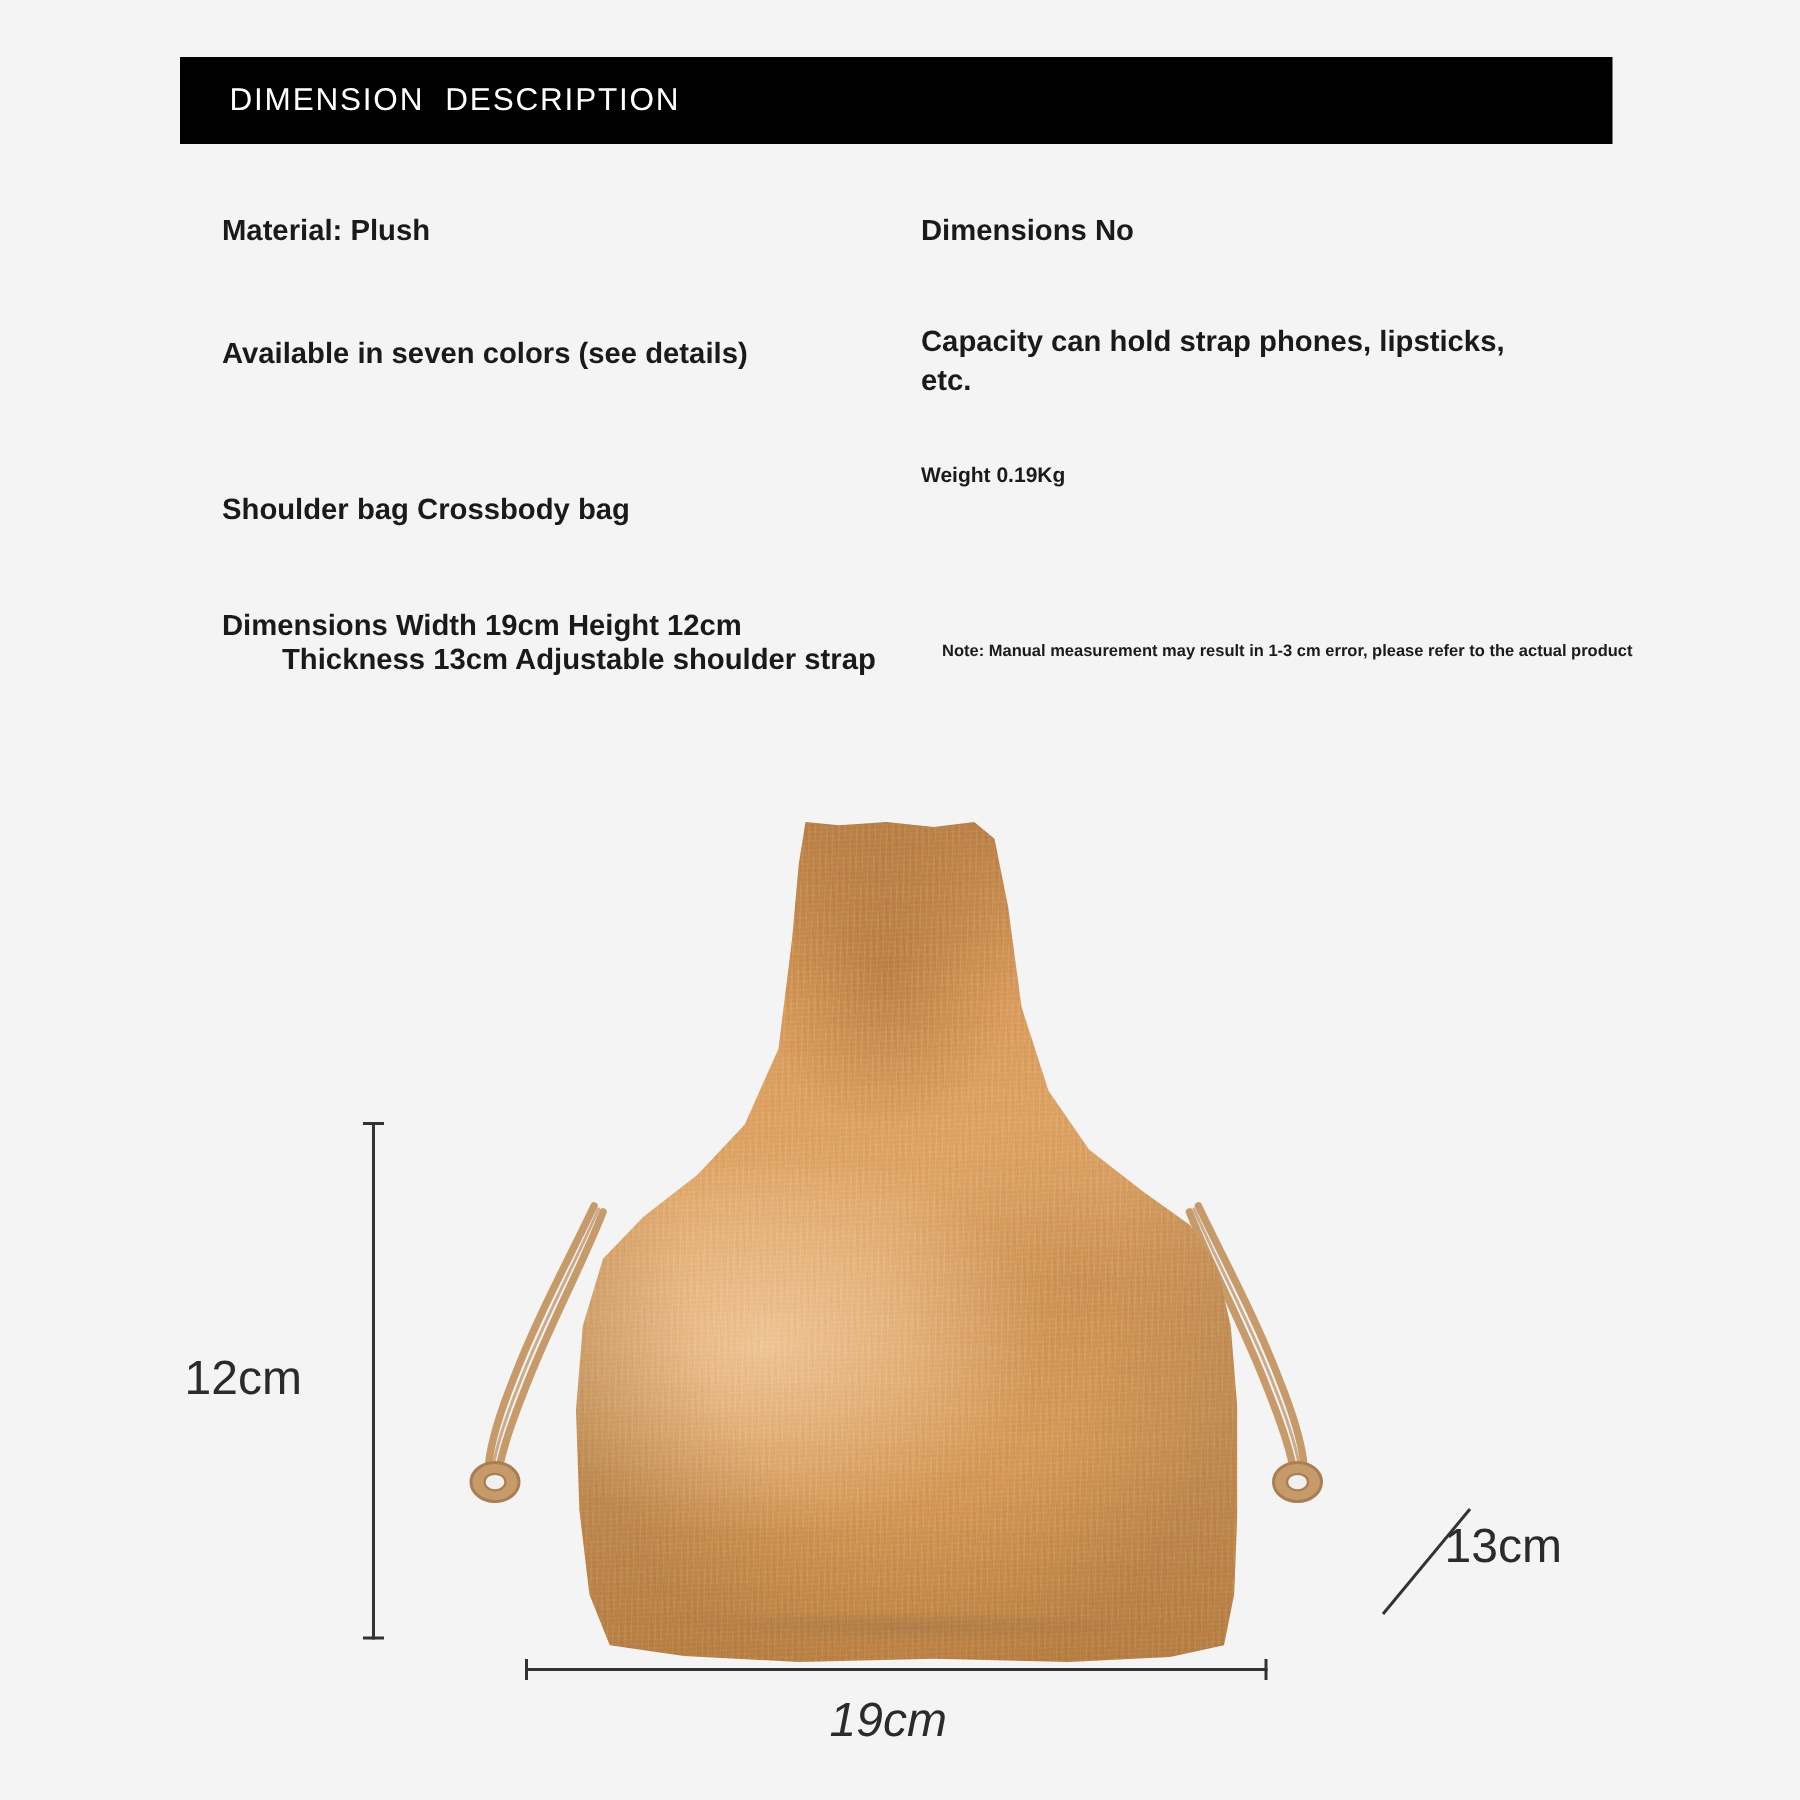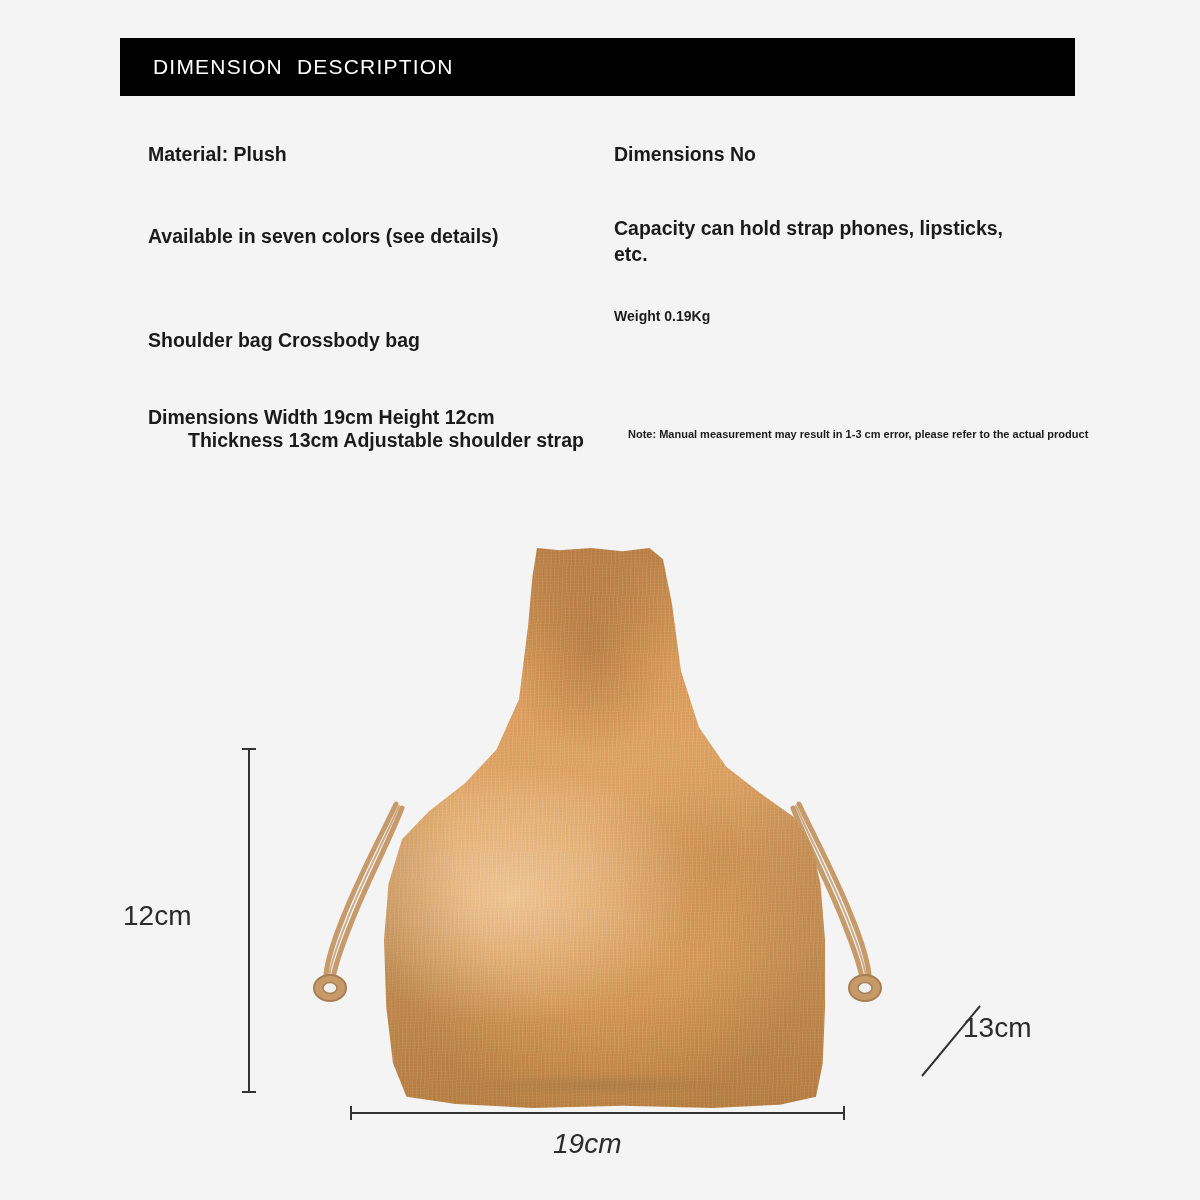--- a/index.html
+++ b/index.html
@@ -152,21 +152,21 @@
     background: #333;
   }
   .dim-h-line::before, .dim-h-line::after {
     content: ""; position: absolute; top: -6px; height: 14px; width: 2px; background: #333;
   }
   .dim-h-line::before { left: 0; }
   .dim-h-line::after  { right: 0; }
 
   .dim-label {
     position: absolute;
-    font-size: 28px;
+    font-size: 32px;
     color: #2b2b2b;
     font-family: "Liberation Sans", sans-serif;
   }
   .label-12 { left: 123px; top: 400px; }
   .label-19 { left: 553px; top: 628px; font-style: italic; }
   .label-13 { left: 963px; top: 512px; }
 
   .diag-line {
     position: absolute;
     left: 918px; top: 502px;

